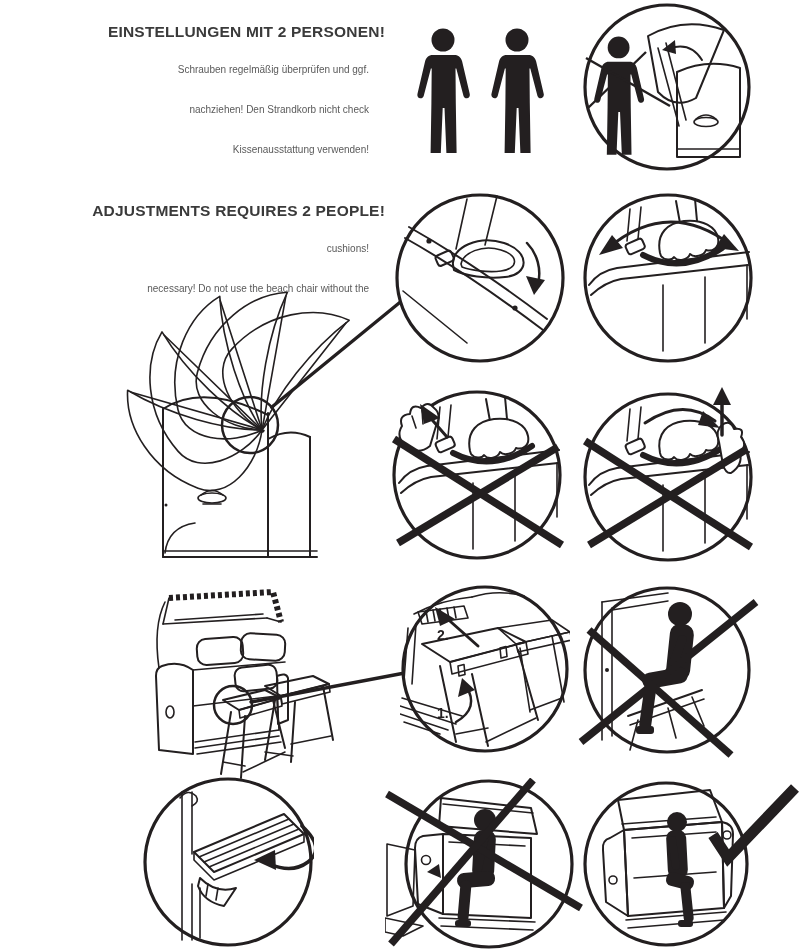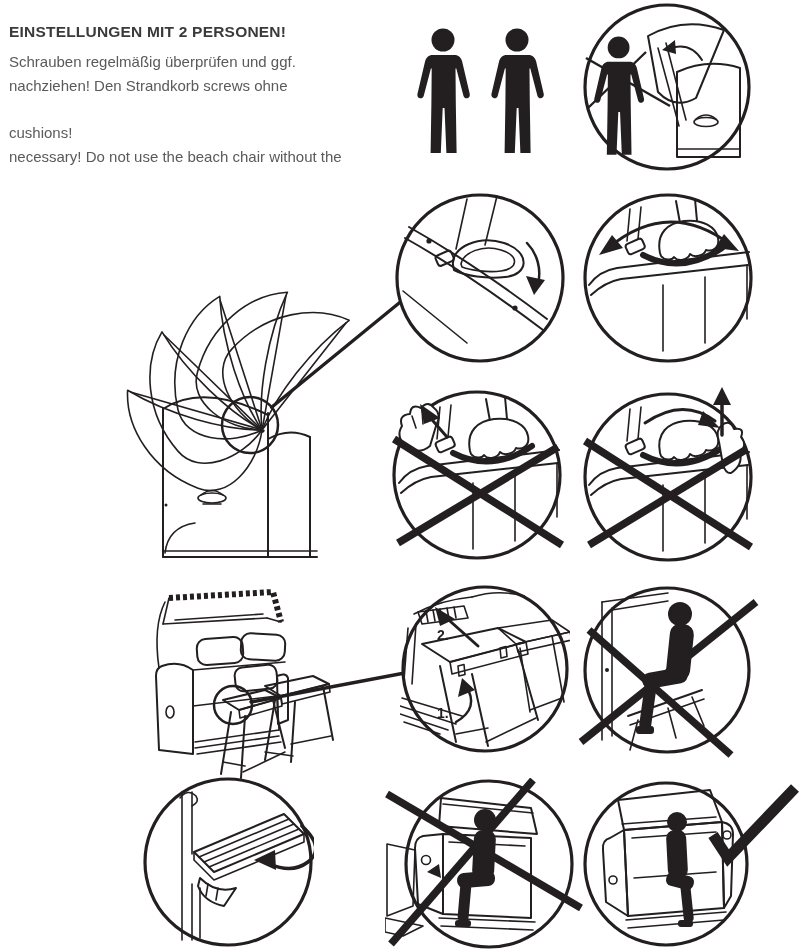--- a/index.html
+++ b/index.html
@@ -1,23 +1,23 @@
 <!DOCTYPE html>
 <html style="--ink: #231f20; --heading: #3a3a3a; --body: #5a5a5a; --background: #ffffff;"><head>
 <meta charset="utf-8">
 <style>
   :root{ --ink:#231f20; --heading:#3a3a3a; --body:#5a5a5a; --background:#ffffff; }
   html,body{margin:0;padding:0;background:#fff;}
   .page{position:relative;width:800px;height:951px;background:var(--background);overflow:hidden;
-        font-family:"Liberation Sans",sans-serif;}
+        font-family:"Liberation Sans",sans-serif;text-align:right;}
   .abs{position:absolute;}
   .z0{z-index:0}.z1{z-index:1}.z2{z-index:2}
   .tb{left:9px;top:22px;width:376px;z-index:3;}
   .hd{margin:0 0 8px 0;font-size:15.5px;line-height:20px;font-weight:700;color:var(--heading);letter-spacing:.2px;}
-  .bl{margin:0;font-size:15px;line-height:24px;color:var(--body);}
+  .bl{margin:16px;font-size:10px;line-height:24px;color:var(--body);}
   .gap{height:23px;}
   .steplabel{position:absolute;z-index:4;font-weight:700;font-size:14px;color:var(--ink);}
   svg{display:block;}
   svg .k{stroke:var(--ink);fill:none;stroke-width:2;stroke-linecap:round;stroke-linejoin:round;}
   svg .k16{stroke-width:1.6}
   svg .k25{stroke-width:2.5}
   svg .k3{stroke-width:3}
   svg .k35{stroke-width:3.5}
   svg .k6{stroke-width:6}
   svg .fl{fill:var(--ink);stroke:none;}
@@ -39,22 +39,24 @@
       <g id="man">
         <circle cx="28" cy="12" r="11.5" class="fl"></circle>
         <path class="fl" d="M16.5,27 h23 c4,0 6.6,2.6 7.6,6.2 l7.6,32.5 c1.1,4.6 -4.8,6.6 -6.2,2.2 l-7.2,-27.4 h-0.8 l0.3,34.5 l0.8,50 h-10.2 l-1.9,-45 h-1.8 l-1.9,45 h-10.2 l0.8,-50 l0.3,-34.5 h-0.8 l-7.2,27.4 c-1.4,4.4 -7.3,2.4 -6.2,-2.2 l7.6,-32.5 c1,-3.6 3.6,-6.2 7.6,-6.2 z"></path>
       </g>
     </defs>
   </svg>
 
   <section class="abs tb">
     <h1 class="hd">EINSTELLUNGEN MIT 2 PERSONEN!</h1>
     <p class="bl">Schrauben regelmäßig überprüfen und ggf.</p>
-    <p class="bl">nachziehen! Den Strandkorb screws ohne</p>
+    <p class="bl">nachziehen! Den Strandkorb nicht check</p>
+    <p class="bl">Kissenausstattung verwenden!</p>
     <div class="gap"></div>
+    <h1 class="hd">ADJUSTMENTS REQUIRES 2 PEOPLE!</h1>
     <p class="bl">cushions!</p>
     <p class="bl">necessary! Do not use the beach chair without the</p>
   </section>
 
   <svg class="abs z0" style="left:0;top:0" width="800" height="951" viewBox="0 0 800 951">
     <path class="conn" d="M271.6,407.2 L404,299"></path>
     <path class="conn" d="M251,702 L410,672"></path>
   </svg>
 
   <svg class="abs z1" style="left:415px;top:28px" width="132" height="130" viewBox="0 0 132 130">

